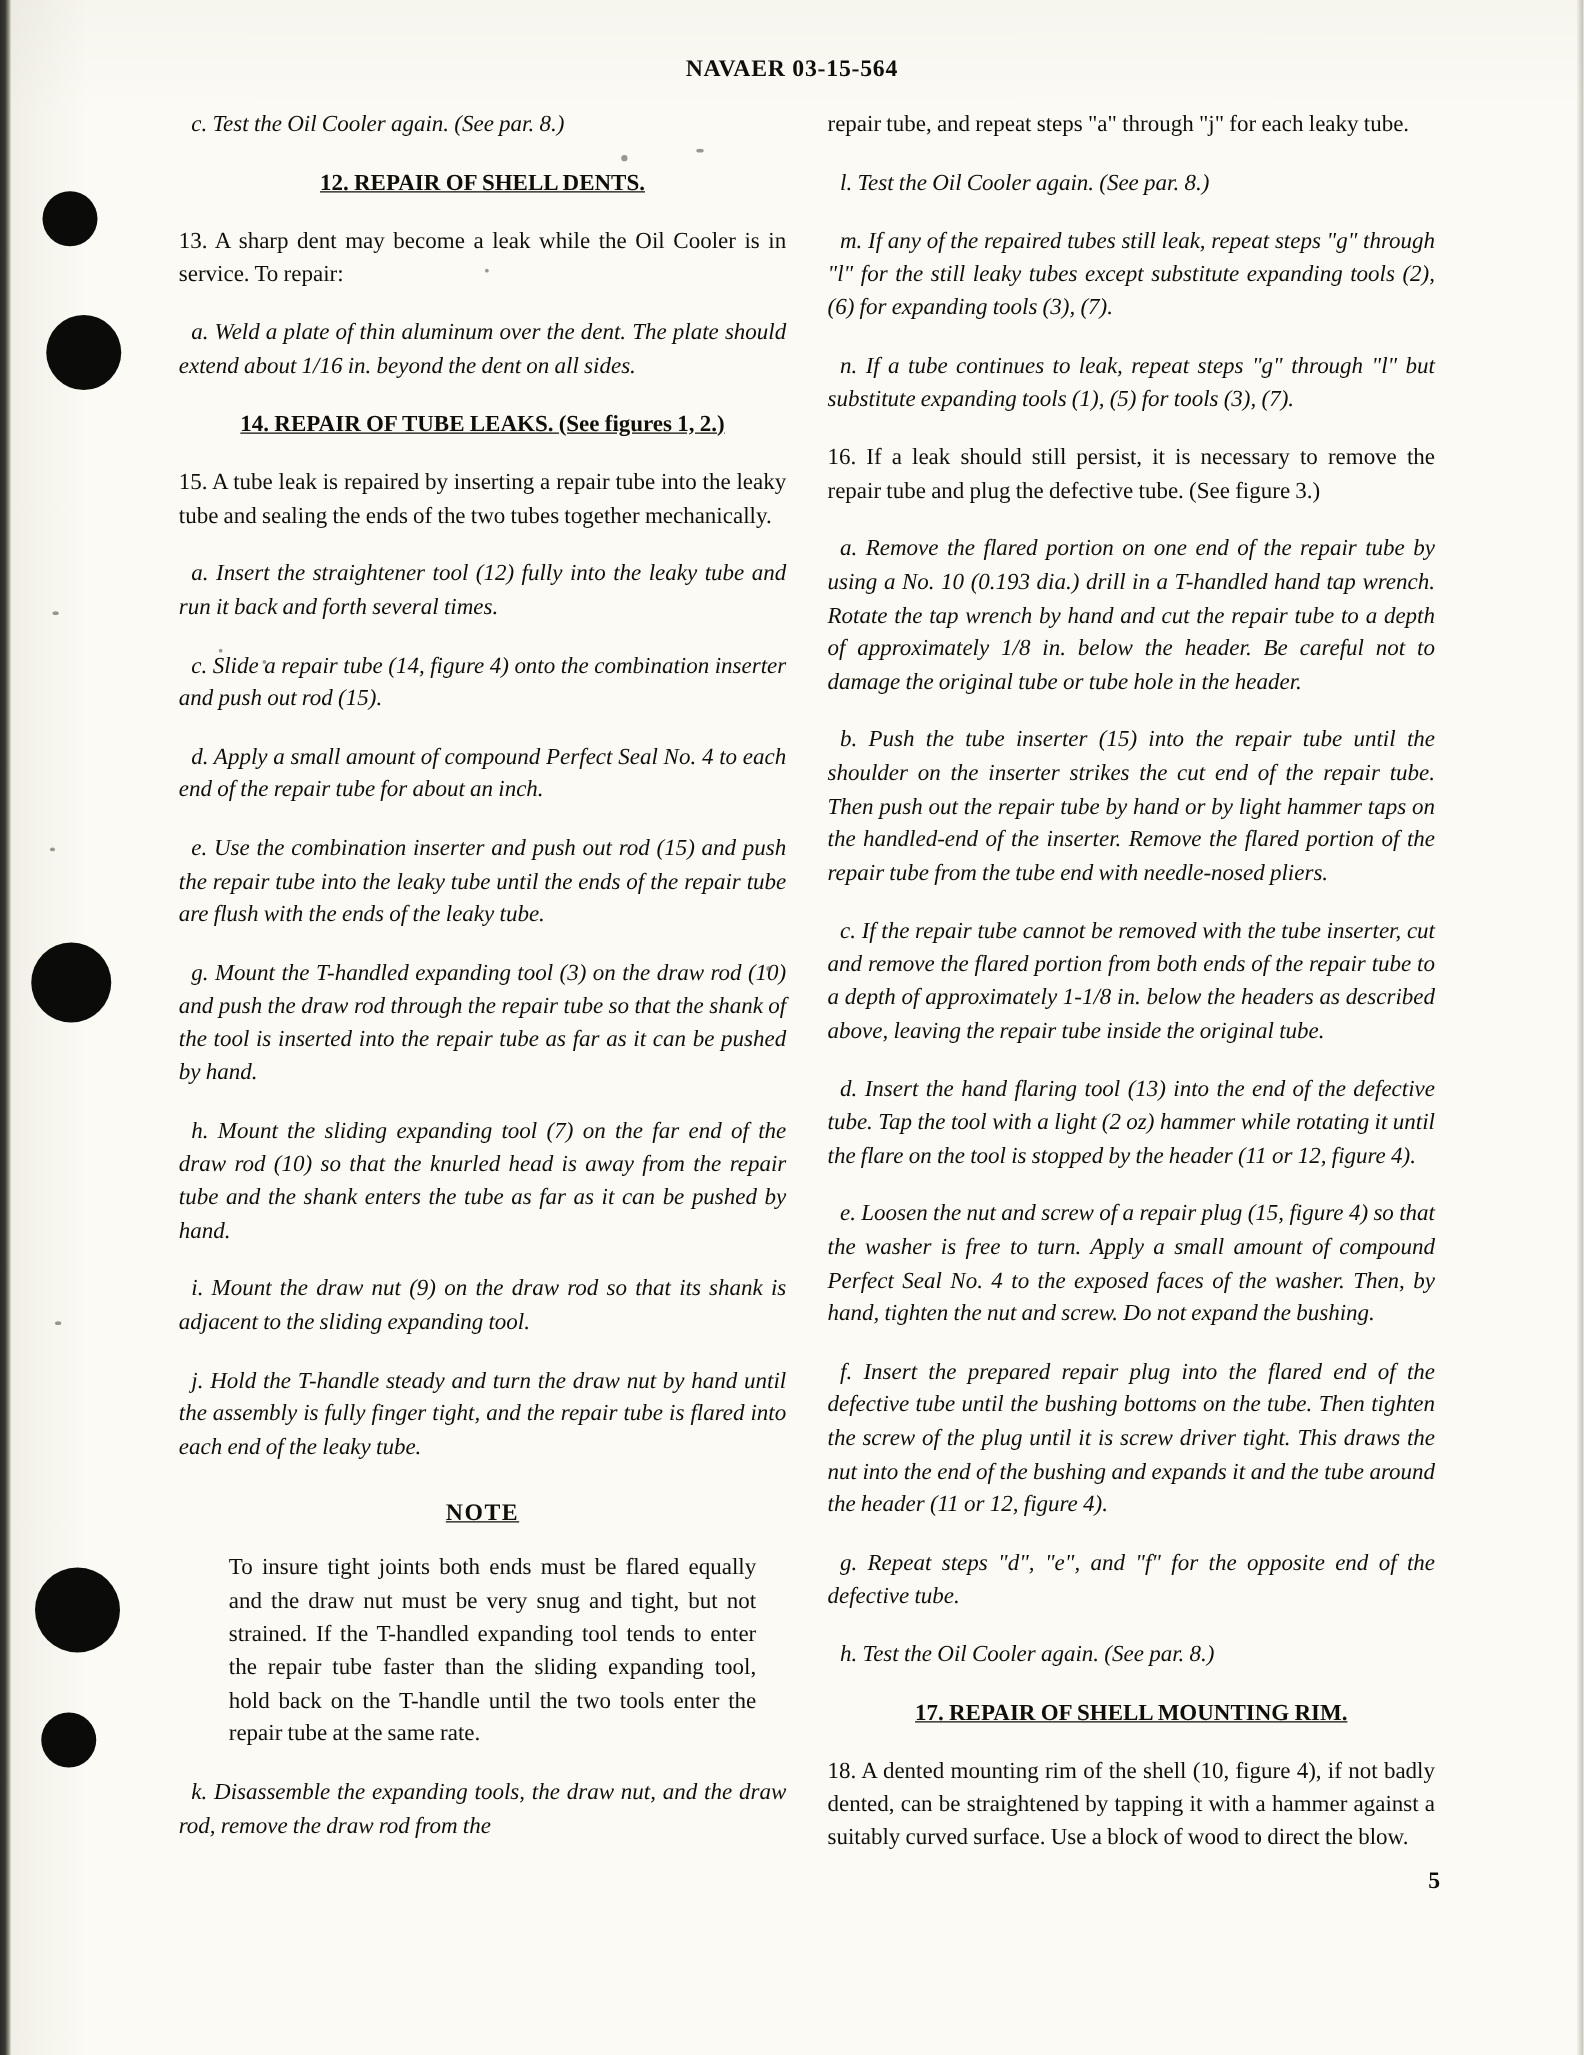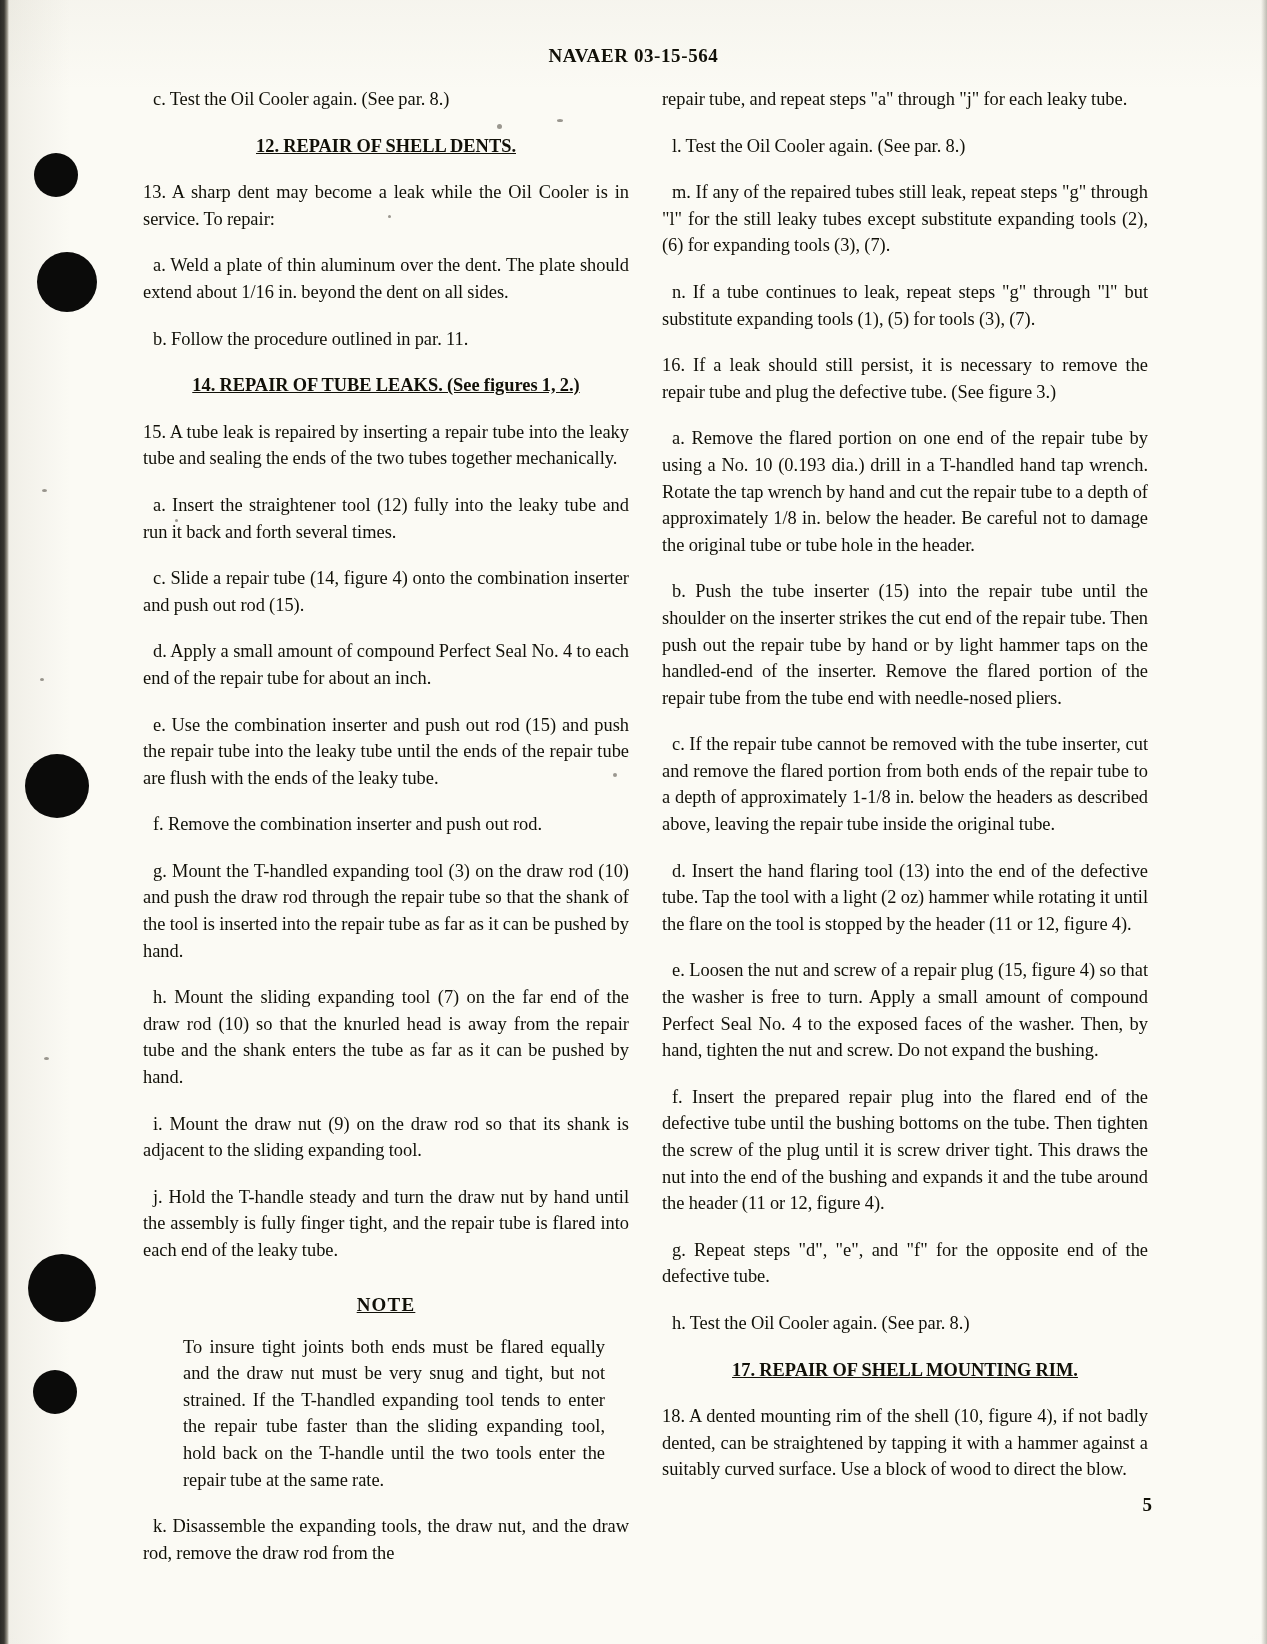--- a/index.html
+++ b/index.html
@@ -84,21 +84,21 @@
     font-size: 18.4px;
     line-height: 26.6px;
     text-align: justify;
     text-justify: inter-word;
     word-spacing: -0.4px;
     hyphens: none;
   }
   p.blk:last-child { margin-bottom: 0; }
 
   
-  p.step { text-indent: 10px; }
+  p.step { text-indent: 10px; font-style: italic; }
 
   
   p.num { text-indent: 0; }
 
   p.head {
     font-weight: bold;
     text-align: center;
     margin-bottom: 20px;
     text-decoration: underline;
   }
@@ -153,28 +153,26 @@
     </div>
 
   <div class="runhead">NAVAER 03-15-564</div>
 
   <div class="columns">
     <div class="col col-left" id="col-left">
         <p class="blk step">c.   Test the Oil Cooler again.   (See par. 8.)</p>
         <p class="blk head num">12.   REPAIR OF SHELL DENTS.</p>
         <p class="blk num">13.  A sharp dent may become a leak while the Oil Cooler is in service.  To repair:</p>
         <p class="blk step">a.  Weld a plate of thin aluminum over the dent. The plate should extend about  1/16  in. beyond the dent  on all sides.</p>
-        <p class="blk step">b.   Follow the procedure outlined in par. 11.</p>
         <p class="blk head num">14.   REPAIR OF TUBE LEAKS.   (See figures 1, 2.)</p>
         <p class="blk num">15.  A tube leak is repaired by inserting a repair tube into the leaky tube and sealing the ends of the two tubes together mechanically.</p>
         <p class="blk step">a.  Insert the straightener tool (12) fully into the leaky tube and run it back and forth several times.</p>
         <p class="blk step">c.  Slide a repair tube (14, figure 4) onto the combination inserter and push out rod (15).</p>
         <p class="blk step">d.  Apply a small amount of compound Perfect Seal No. 4 to each end of the repair tube for about an inch.</p>
         <p class="blk step">e.  Use the combination inserter and push out rod (15) and push the repair tube into the leaky tube until the ends of the repair tube are flush with the ends of the leaky tube.</p>
-        <p class="blk step">f.   Remove the combination inserter and push out rod.</p>
         <p class="blk step">g.  Mount the T-handled expanding tool (3) on the draw rod (10) and push the draw rod through the repair tube so that the shank of the tool is inserted into the repair tube as far as it can be pushed by hand.</p>
         <p class="blk step">h.  Mount the sliding expanding tool (7) on the far end of the draw rod (10) so that the knurled head is away from the repair tube and the shank enters the tube as far as it can be pushed by hand.</p>
         <p class="blk step">i.  Mount the draw nut (9) on the draw rod so that its shank is adjacent to the sliding expanding tool.</p>
         <p class="blk step">j.  Hold the T-handle steady and turn the draw nut by hand until the assembly is fully finger tight, and the repair tube is flared into each end of the leaky tube.</p>
         <div class="note-title">NOTE</div>
         <div class="note-body">To insure tight joints both ends must be flared equally and the draw nut must be very snug and tight, but not strained.  If the T-handled expanding tool tends to enter the repair tube faster than the sliding expanding tool, hold back on the T-handle until the two tools enter the repair tube at the same rate.</div>
         <p class="blk step">k.  Disassemble the expanding tools,  the  draw  nut, and  the  draw  rod,  remove  the  draw  rod  from  the</p>
       </div>
     <div class="col col-right" id="col-right">
         <p class="blk num">repair  tube,  and  repeat  steps  "a"  through  "j"  for each leaky tube.</p>

